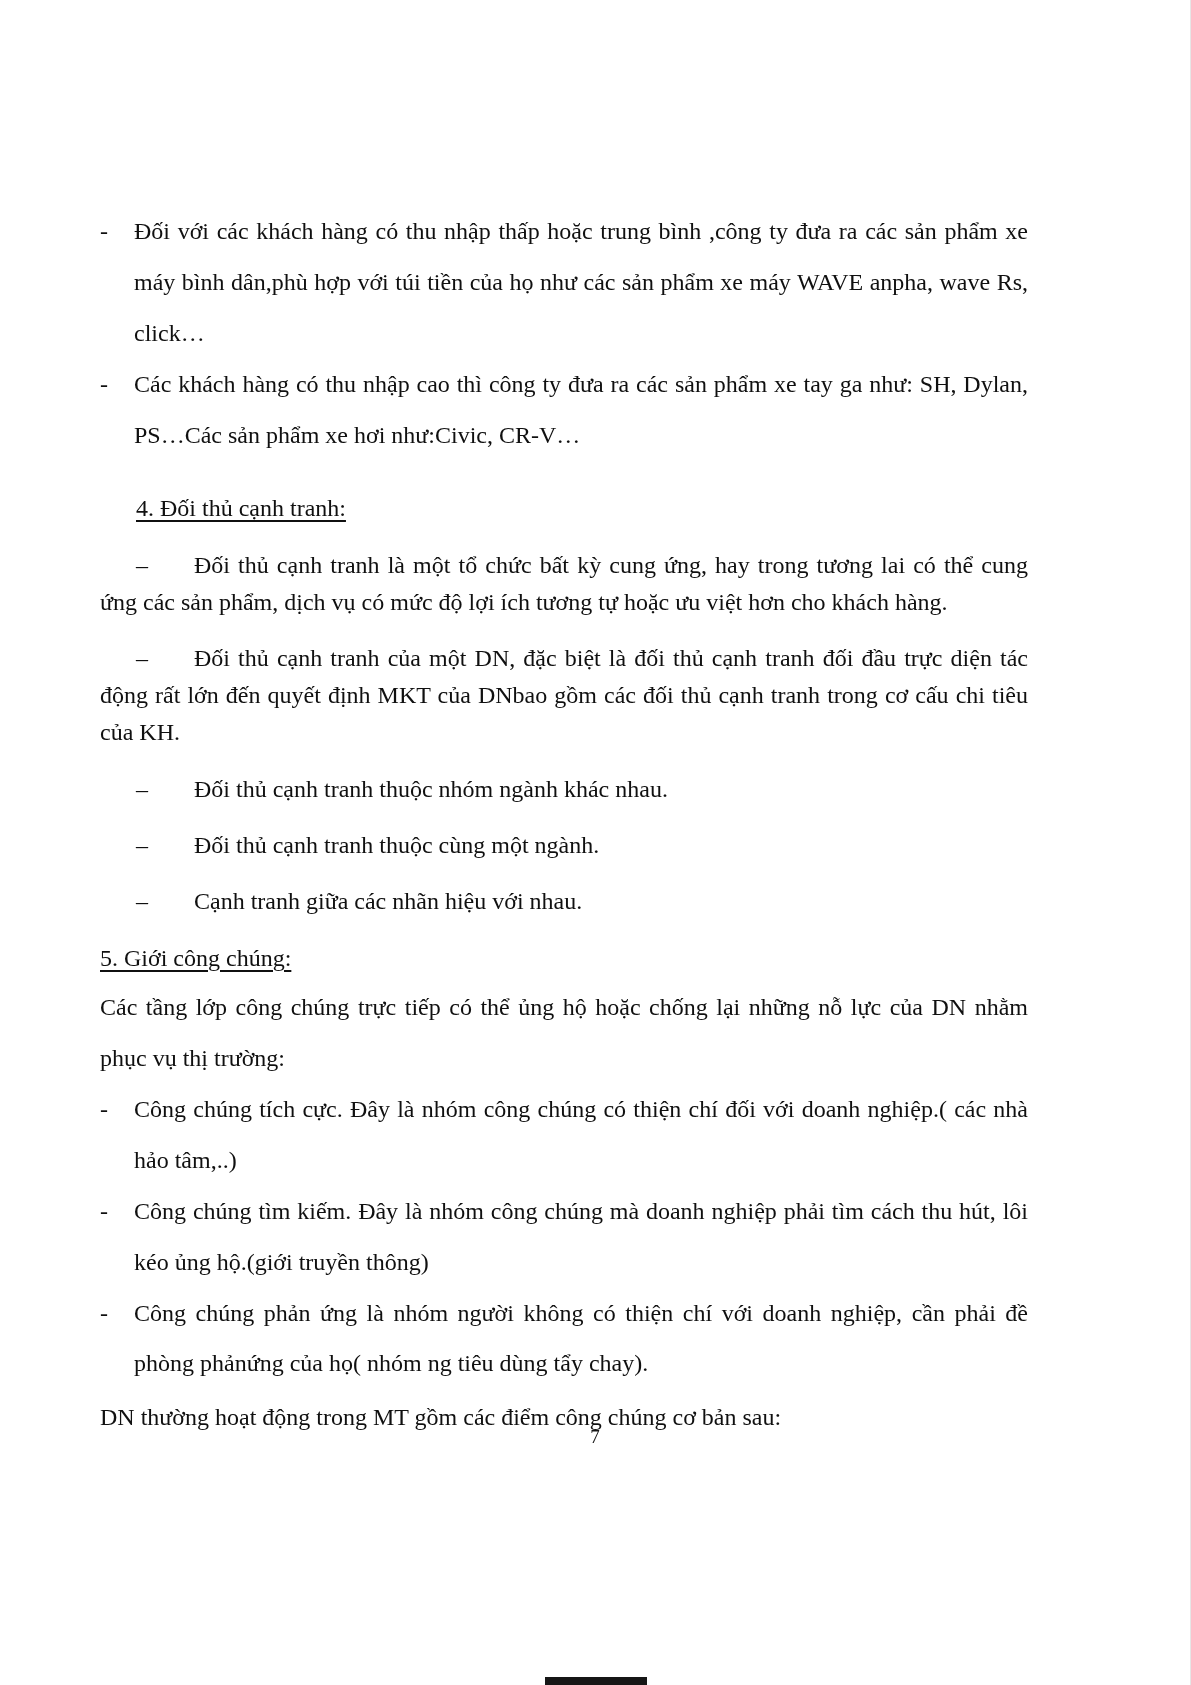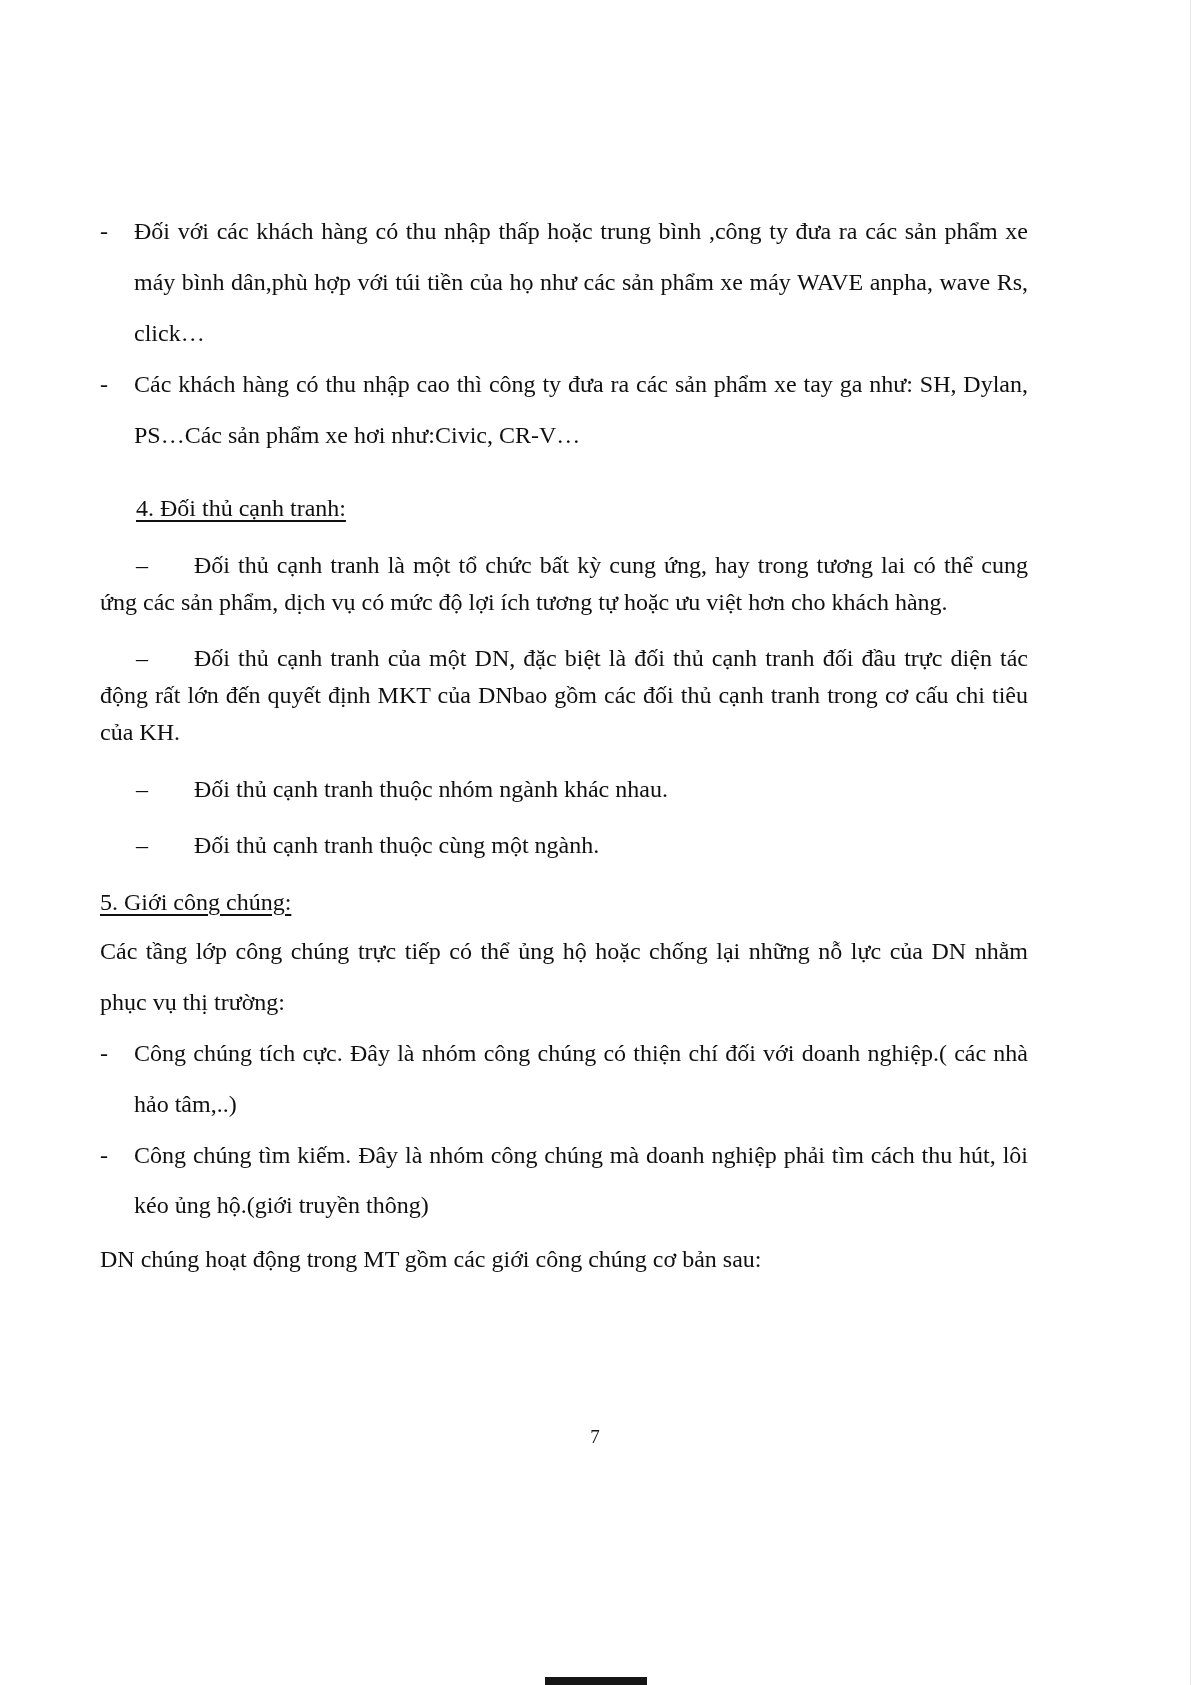--- a/index.html
+++ b/index.html
@@ -90,32 +90,34 @@
     <p class="heading heading-4">4. Đối thủ cạnh tranh:</p>
 
     <p class="dash dense"><span class="marker">–</span><span>Đối thủ cạnh tranh là một tổ chức bất kỳ cung ứng, hay trong tương lai có thể cung ứng các sản phẩm, dịch vụ có mức độ lợi ích tương tự hoặc ưu việt hơn cho khách hàng.</span></p>
 
     <p class="dash dense"><span class="marker">–</span><span>Đối thủ cạnh tranh của một DN, đặc biệt là đối thủ cạnh tranh đối đầu trực diện tác động rất lớn đến quyết định MKT của DNbao gồm các đối thủ cạnh tranh trong cơ cấu chi tiêu của KH.</span></p>
 
     <p class="dash dense"><span class="marker">–</span><span>Đối thủ cạnh tranh thuộc nhóm ngành khác nhau.</span></p>
 
     <p class="dash dense"><span class="marker">–</span><span>Đối thủ cạnh tranh thuộc cùng một ngành.</span></p>
 
+    <p class="dash dense"><span class="marker">–</span><span>Cạnh tranh giữa các nhãn hiệu với nhau.</span></p>
 
 
     <p class="heading heading-5">5. Giới công chúng:</p>
 
 
     <p class="loose after-dash">Các tầng lớp công chúng trực tiếp có thể ủng hộ hoặc chống lại những nỗ lực của DN nhằm phục vụ thị trường:</p>
 
     <p class="bullet loose"><span class="marker">-</span><span>Công chúng tích cực. Đây là nhóm công chúng có thiện chí đối với doanh nghiệp.( các nhà hảo tâm,..)</span></p>
 
     <p class="bullet loose"><span class="marker">-</span><span>Công chúng tìm kiếm. Đây là nhóm công chúng mà doanh nghiệp phải tìm cách thu hút, lôi kéo ủng hộ.(giới truyền thông)</span></p>
 
+    <p class="bullet loose"><span class="marker">-</span><span>Công chúng phản ứng là nhóm người không có thiện chí với doanh nghiệp, cần phải đề phòng phảnứng của họ( nhóm ng tiêu dùng tẩy chay).</span></p>
 
-    <p class="loose plain-last">DN chúng hoạt động trong MT gồm các giới công chúng cơ bản sau:</p>
+    <p class="loose plain-last">DN thường hoạt động trong MT gồm các điểm công chúng cơ bản sau:</p>
 
   </div>
 
   <div class="page-number">7</div>
 
   <div class="footer-artifact"></div>
 </div>
 
 </body></html>

